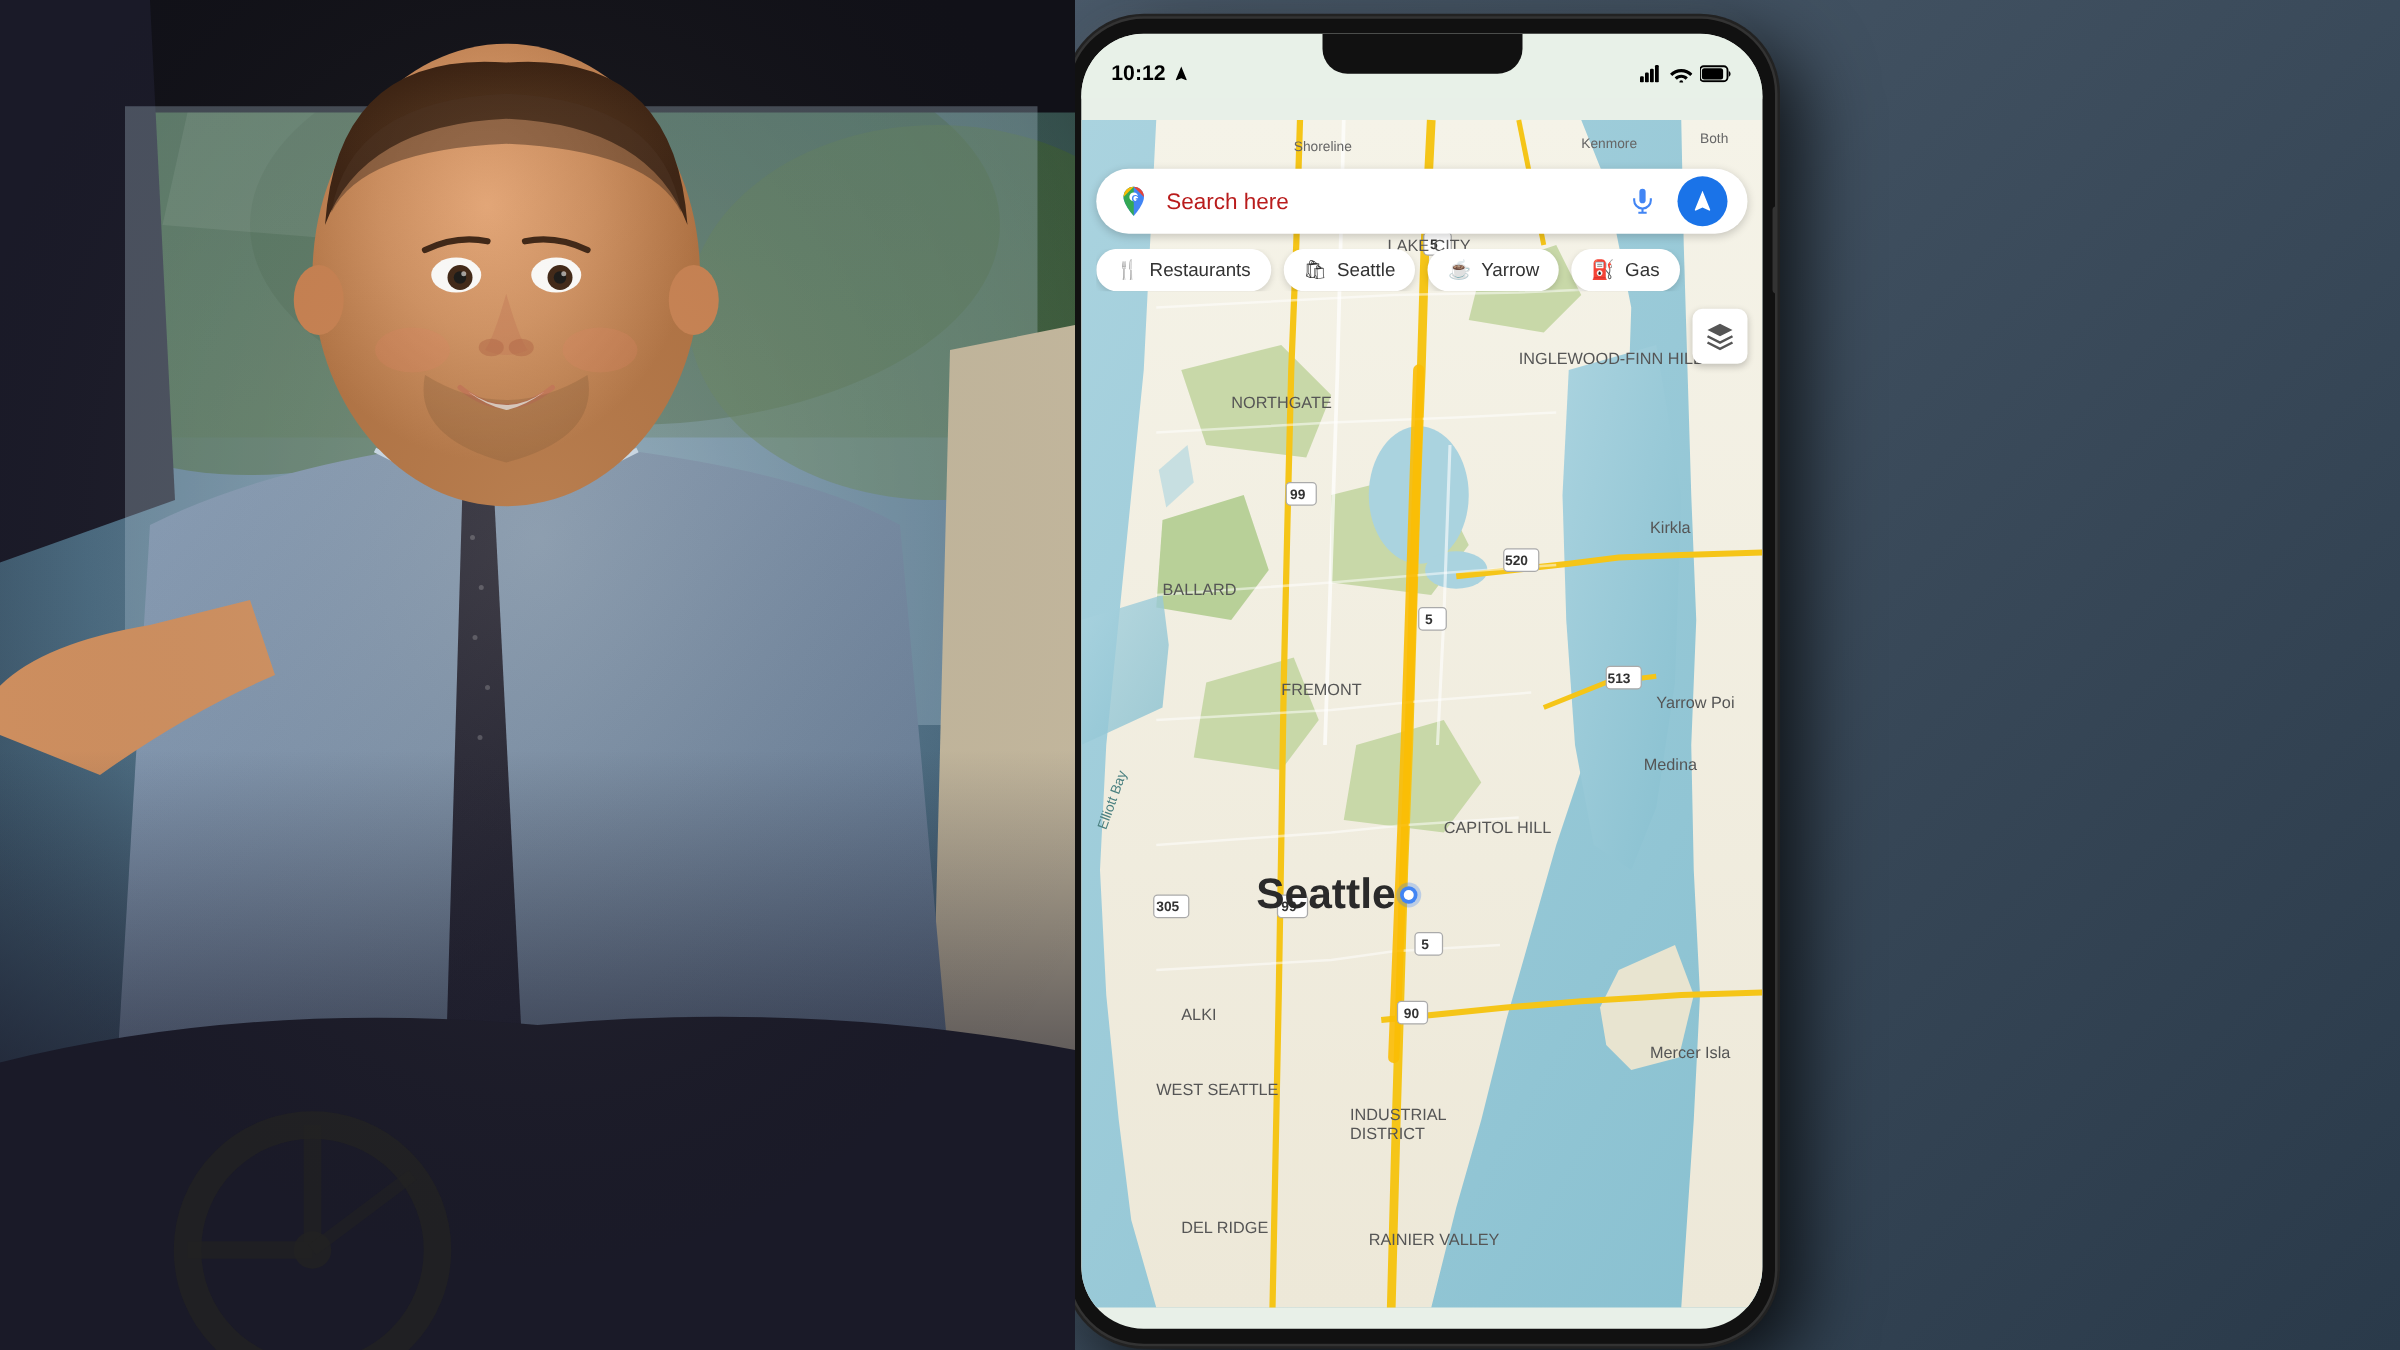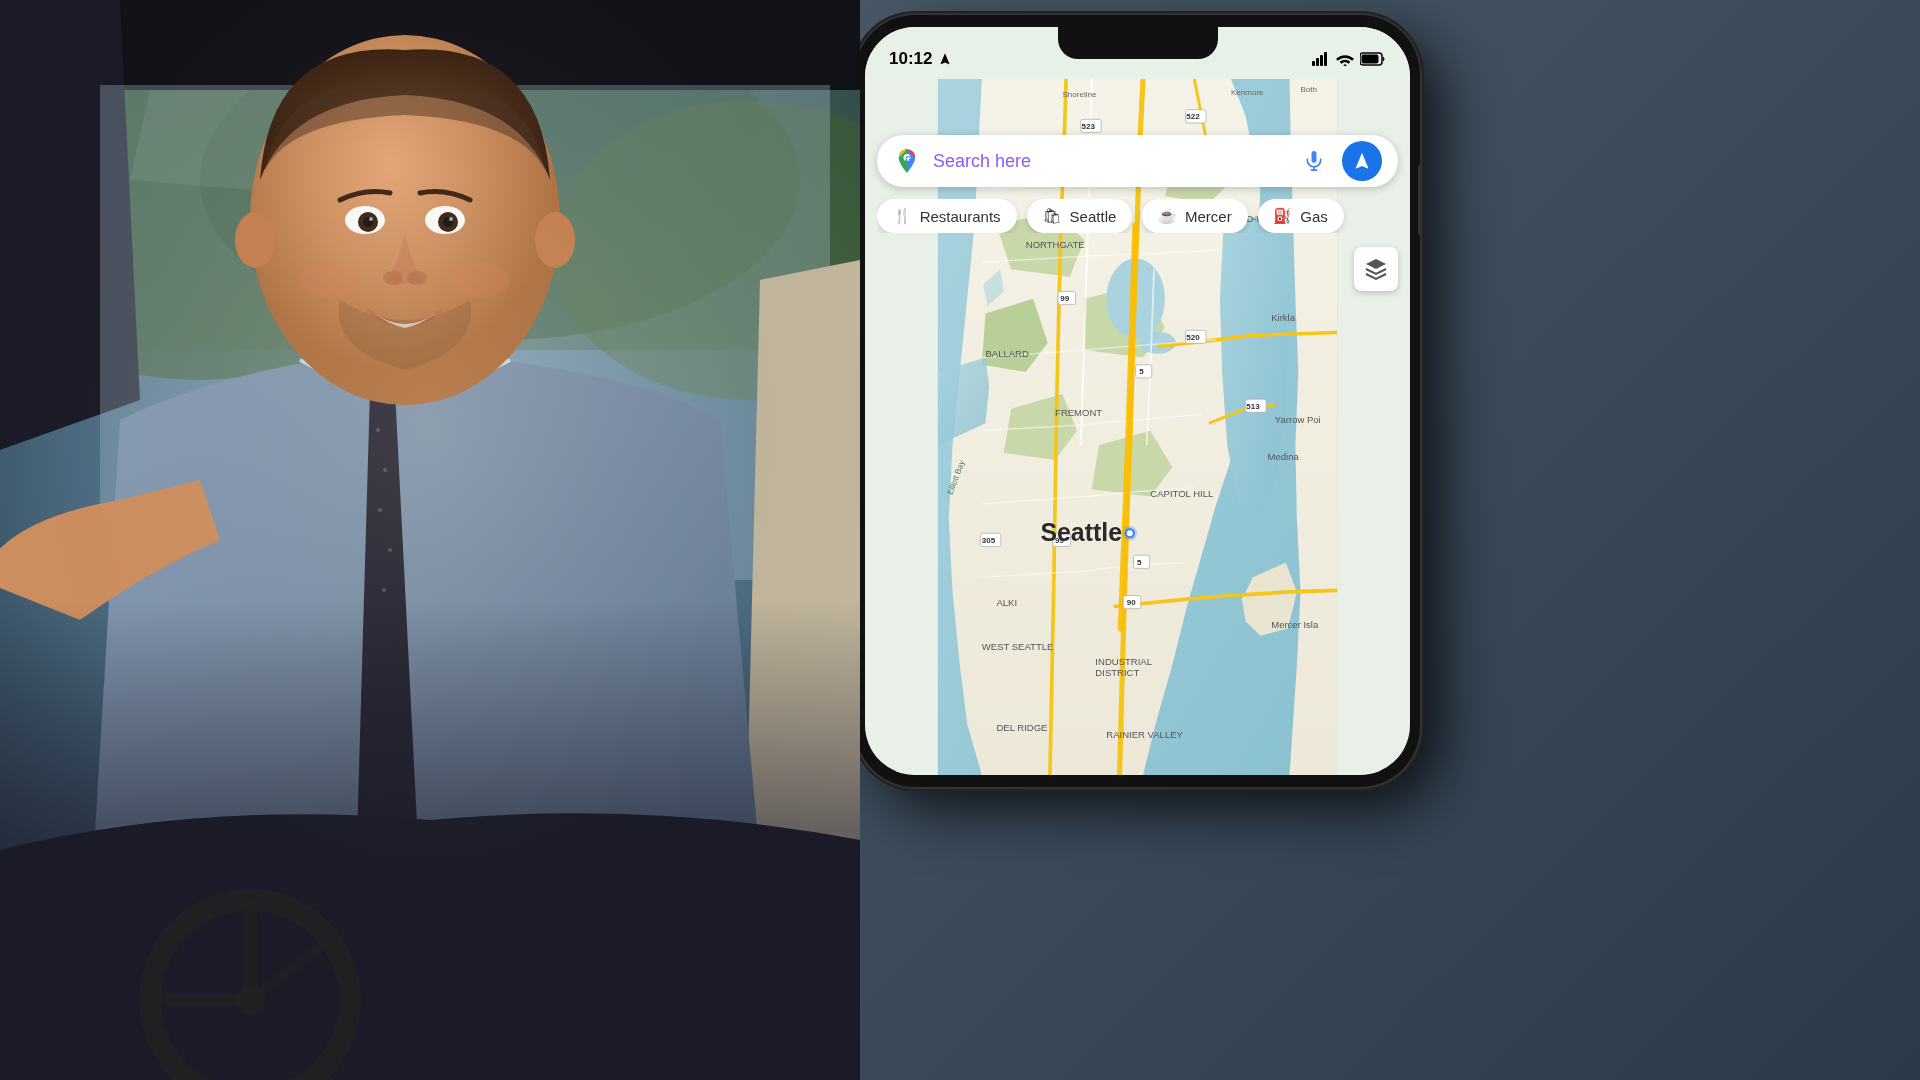--- a/index.html
+++ b/index.html
@@ -20,21 +20,21 @@
       background: linear-gradient(135deg, #4a5a6a 0%, #3a4a5a 50%, #2a3a4a 100%);
       overflow: hidden;
     }
 
     
     .phone {
       position: absolute;
       left: 855px;
       top: 15px;
       width: 565px;
-      height: 772px;
+      height: 1060px;
       background: #111;
       border-radius: 60px;
       box-shadow: 
         0 0 0 2px #333,
         0 0 0 4px #222,
         20px 20px 60px rgba(0,0,0,0.8),
         -5px -5px 20px rgba(255,255,255,0.05);
       overflow: hidden;
     }
 
@@ -109,21 +109,21 @@
     }
 
     .google-logo-icon {
       width: 28px; height: 28px;
       flex-shrink: 0;
     }
 
     .search-text {
       flex: 1;
       font-size: 18px;
-      color: #8b5cf6;
+      color: #b91c1c;
     }
 
     .mic-btn {
       width: 32px; height: 32px;
       display: flex; align-items: center; justify-content: center;
       flex-shrink: 0;
     }
 
     .nav-btn {
       width: 40px; height: 40px;
@@ -586,21 +586,21 @@
         <div class="pill">
           <span>🍴</span>
           <span>Restaurants</span>
         </div>
         <div class="pill">
           <span>🛍</span>
           <span>Seattle</span>
         </div>
         <div class="pill">
           <span>☕</span>
-          <span>Mercer</span>
+          <span>Yarrow</span>
         </div>
         <div class="pill">
           <span>⛽</span>
           <span>Gas</span>
         </div>
       </div>
 
       
       <div class="layers-btn">
         <svg width="24" height="24" viewBox="0 0 24 24">

